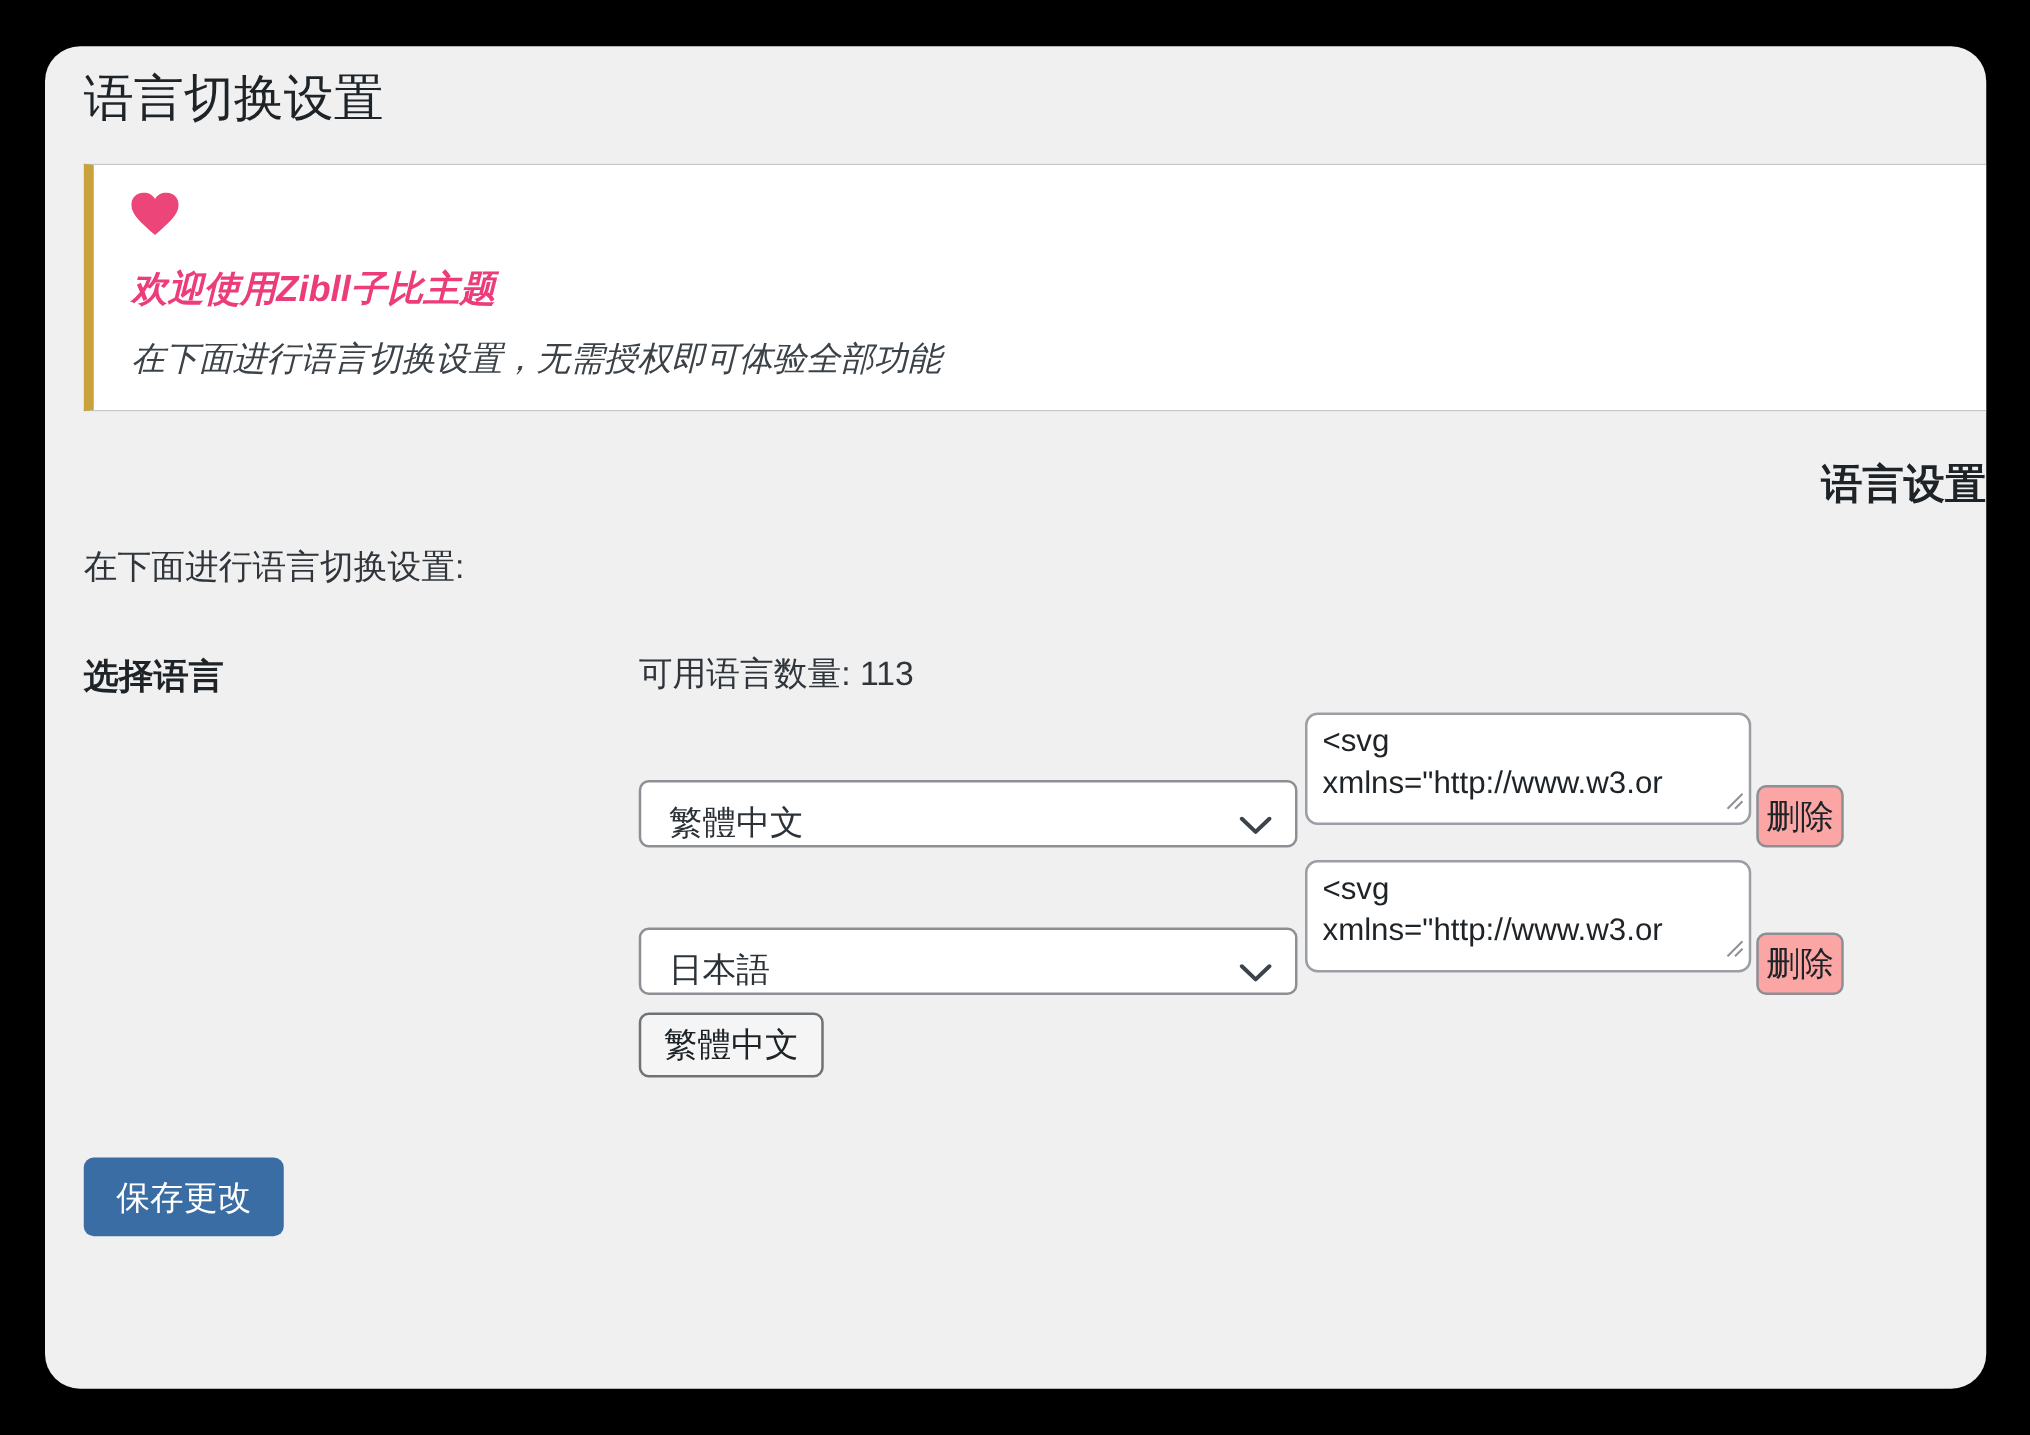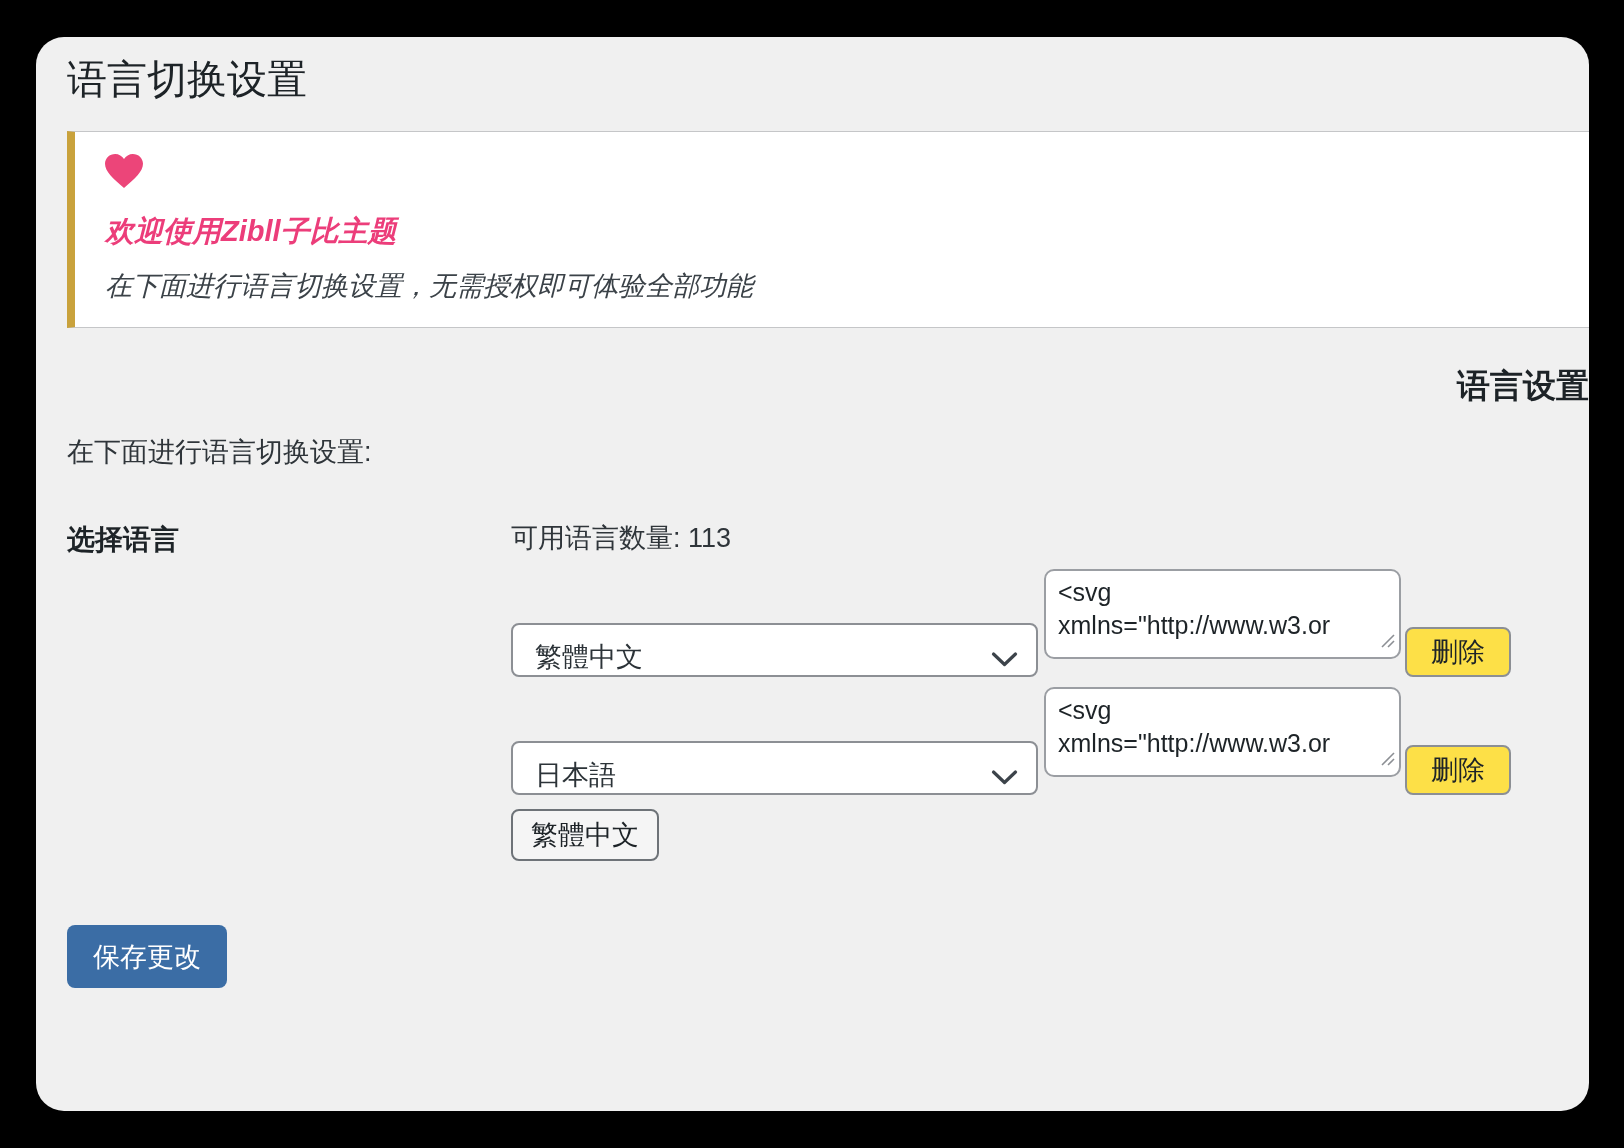--- a/index.html
+++ b/index.html
@@ -135,24 +135,24 @@
     color: #1d2327;
     font-family: "Liberation Sans", "DejaVu Sans", sans-serif;
     resize: none;
     overflow: hidden;
     outline: none;
   }
   .resize-handle { position: absolute; right: 5px; bottom: 6px; }
 
   .btn-delete {
     height: 50px;
-    padding: 0 24px;
-    font-size: 27px;
-    color: #1d2327;
-    background: #fde047;
+    padding: 0 6px;
+    font-size: 27px;
+    color: #1d2327;
+    background: #fca5a5;
     border: 2px solid #8c8f94;
     border-radius: 8px;
     cursor: pointer;
     font-family: inherit;
   }
   .btn-add {
     display: inline-block;
     height: 52px;
     padding: 0 18px;
     margin-top: 4px;

